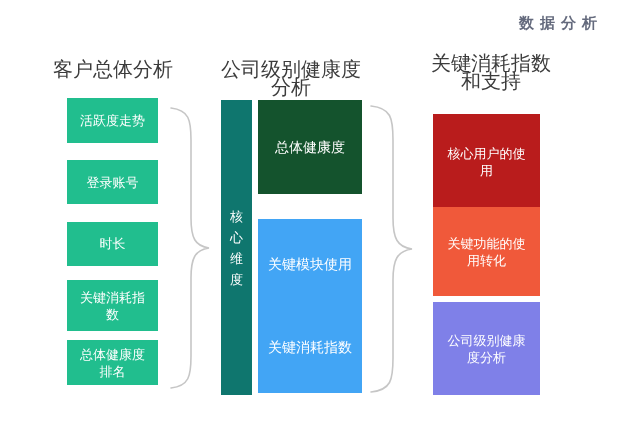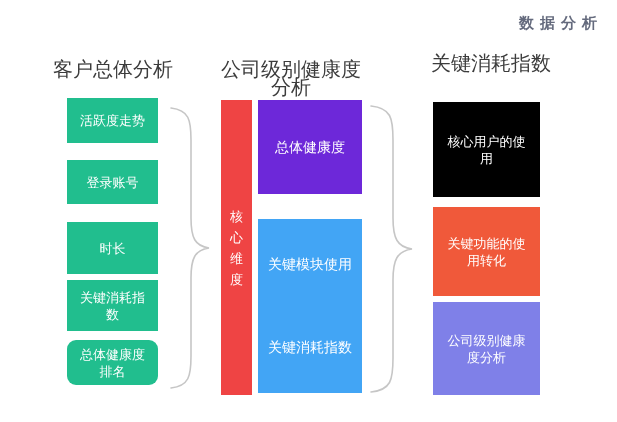--- a/index.html
+++ b/index.html
@@ -46,21 +46,21 @@
     display:flex;align-items:center;justify-content:center;
     color:#ffffff;
     font-size:13px;line-height:17px;
     text-align:center;
     padding:2px 9px;
     box-sizing:border-box;
   }
   
   .g1{left:67px;top:98px; width:91px;height:45px;}
   .g2{left:67px;top:160px;width:91px;height:44px;}
-  .g3{left:67px;top:222px;width:91px;height:52px;}
+  .g3{left:67px;top:222px;width:91px;height:44px;font-family:Liberation Mono, monospace;}
   .g4{left:67px;top:280px;width:91px;height:51px;}
   .g5{left:67px;top:340px;width:91px;height:45px;}
   
   .vbar{
     left:221px;top:100px;width:31px;height:295px;
     padding:0;
   }
   .vbar-label{
     width:14px;margin:0 auto;
     word-break:break-all;
@@ -85,40 +85,41 @@
 <div class="canvas">
 
   <div class="logo">
     <div class="logo-sub">数据分析</div>
   </div>
 
   <div class="col-header hdr-1">客户总体分析</div>
   <div class="col-header hdr-2">公司级别健康度分析</div>
   <div class="col-header hdr-3">
     <div>关键消耗指数</div>
+    <div>和支持</div>
   </div>
 
   <div class="node g2" style="background-color: rgb(33, 190, 142);">登录账号</div>
   <div class="node g1" style="background-color: rgb(33, 190, 142);">活跃度走势</div>
   <div class="node g3" style="background-color: rgb(33, 190, 142);">时长</div>
   <div class="node g4" style="background-color: rgb(33, 190, 142);">关键消耗指数</div>
-  <div class="node g5" style="background-color: rgb(33, 190, 142); border-radius: 9px;">总体健康度排名</div>
+  <div class="node g5" style="background-color: rgb(33, 190, 142);">总体健康度排名</div>
 
   <svg class="brace brace-1" width="46" height="284" viewBox="0 0 46 284">
     <path d="M3,2 C21,4 23,14 23,34 L23,112 C23,132 27,140 41,142 C27,144 23,152 23,172 L23,250 C23,270 21,280 3,282" fill="none" stroke="#c6c6c6" stroke-width="1.6" stroke-linecap="round"></path>
   </svg>
 
-  <div class="node vbar" style="background-color: #ef4444;">
+  <div class="node vbar" style="background-color: #0f766e;">
     <div class="vbar-label">核心维度</div>
   </div>
-  <div class="node b1" style="background-color: #6d28d9;">总体健康度</div>
+  <div class="node b1" style="background-color: #14532d;">总体健康度</div>
   <div class="node b2" style="background-color: rgb(66, 165, 245);">关键模块使用</div>
   <div class="node b3" style="background-color: rgb(66, 165, 245);">关键消耗指数</div>
 
   <svg class="brace brace-2" width="50" height="290" viewBox="0 0 50 290">
     <path d="M3,2 C23,4 25,14 25,36 L25,114 C25,134 29,143 44,145 C29,147 25,156 25,176 L25,254 C25,276 23,286 3,288" fill="none" stroke="#c6c6c6" stroke-width="1.6" stroke-linecap="round"></path>
   </svg>
 
-  <div class="node r1" style="background-color: #000000;">核心用户的使用</div>
+  <div class="node r1" style="background-color: #b91c1c; margin-top: 12px;">核心用户的使用</div>
   <div class="node r2" style="background-color: rgb(240, 89, 58);">关键功能的使用转化</div>
   <div class="node r3" style="background-color: rgb(127, 128, 232);">公司级别健康度分析</div>
 
 </div>
 
 </body></html>

